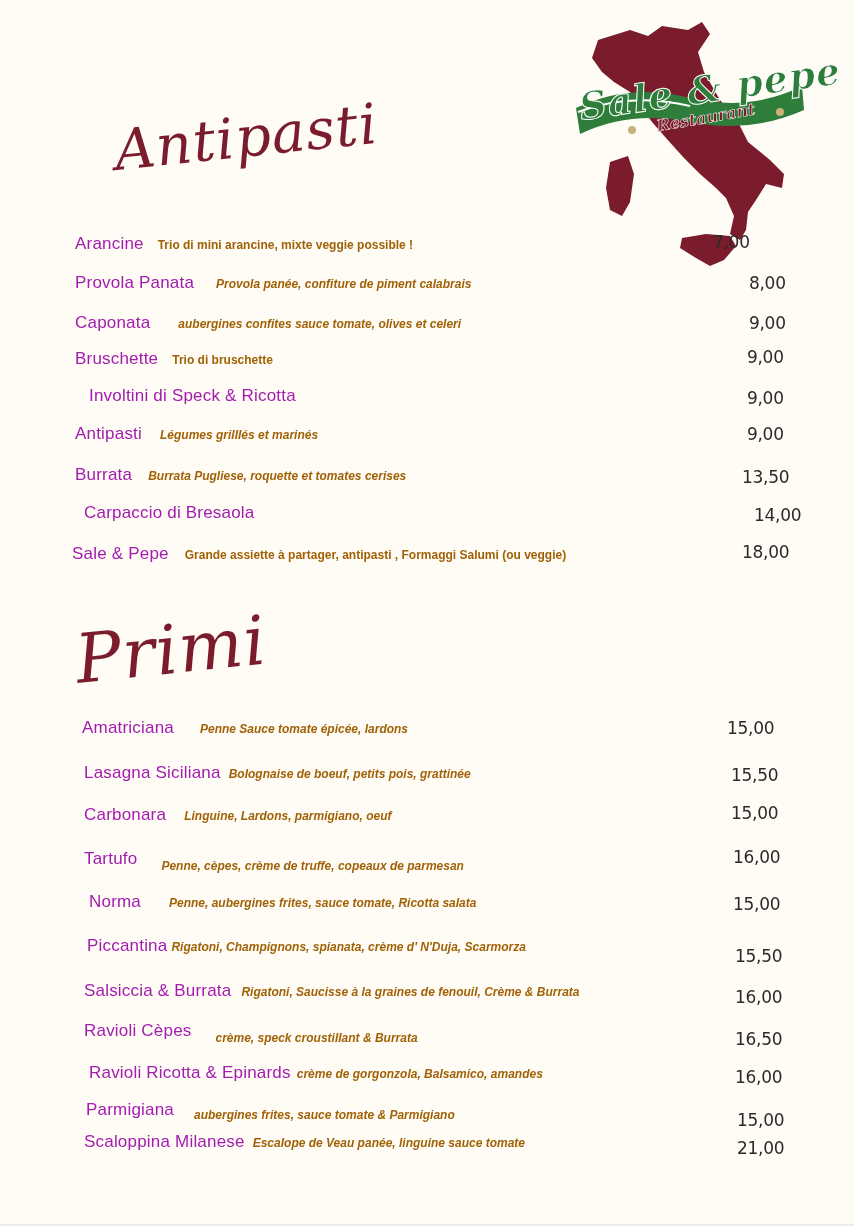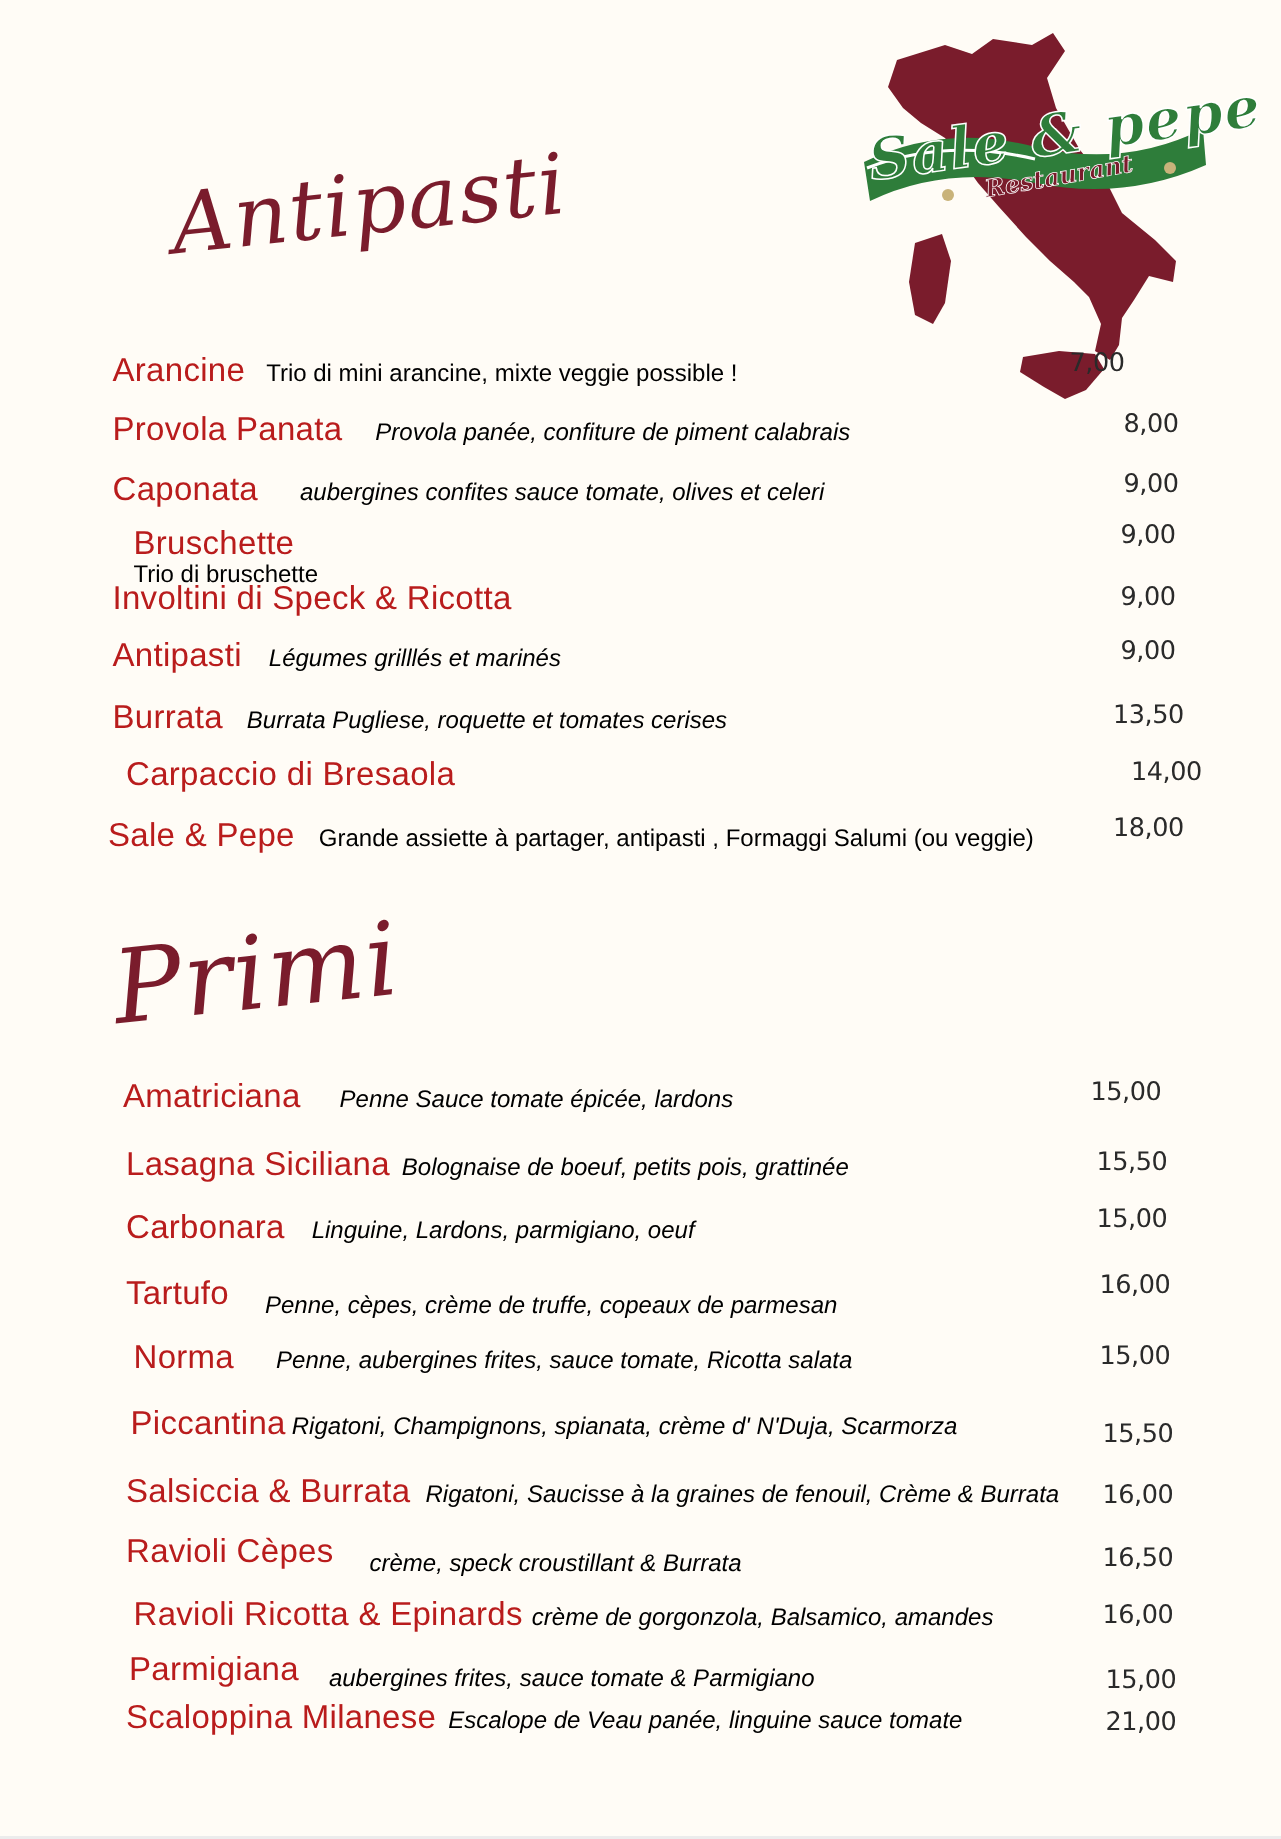--- a/index.html
+++ b/index.html
@@ -25,22 +25,22 @@
     transform: rotate(-6deg);
     transform-origin: left bottom;
     letter-spacing: 1px;
   }
   .title-antipasti { left: 118px; top: 118px; font-size: 56px; font-weight: 300; }
   .title-primi { left: 80px; top: 620px; font-size: 68px; font-weight: 300; }
 
   
   .row { position: absolute; left: 0; width: 854px; height: 30px; }
   .dish-line { position: absolute; white-space: nowrap; display: flex; align-items: baseline; }
-  .dish-name { font-size: 22px; color: #b91c1c; letter-spacing: 0.2px; }
-  .dish-desc { font-size: 16px; color: #000000; margin-left: 14px; }
+  .dish-name { font-size: 17px; color: #a21caf; letter-spacing: 0.2px; }
+  .dish-desc { font-size: 12px; color: #a16207; margin-left: 14px; font-weight: bold; }
   .dish-desc.italic { font-style: italic; }
   .dish-price { position: absolute; font-size: 17px; color: #2a2a2a; font-family: "DejaVu Sans", sans-serif; letter-spacing: -0.3px; }
 </style>
 </head>
 <body>
 
 <div class="page">
 
   <div class="logo">
     <svg width="240" height="260" viewBox="0 0 240 260">
@@ -77,28 +77,28 @@
     <span class="dish-price" style="left:749px;top:0px;">8,00</span>
   </div>
   <div class="row" style="top:313px;">
     <div class="dish-line" style="left:75px;">
         <span class="dish-name">Caponata</span>
         <span class="dish-desc italic" style="margin-left:28px;">aubergines confites sauce tomate, olives et celeri</span>
       </div>
     <span class="dish-price" style="left:749px;top:0px;">9,00</span>
   </div>
   <div class="row" style="top:349px;">
-    <div class="dish-line" style="left:75px;flex-direction:column;">
+    <div class="dish-line" style="left:75px;">
         <span class="dish-name">Bruschette</span>
         <span class="dish-desc">Trio di bruschette</span>
       </div>
     <span class="dish-price" style="left:747px;top:-2px;">9,00</span>
   </div>
   <div class="row" style="top:386px;">
-    <div class="dish-line" style="left:75px;align-items:center;">
+    <div class="dish-line" style="left:89px;align-items:center;">
         <span class="dish-name">Involtini  di Speck &amp; Ricotta</span>
       </div>
     <span class="dish-price" style="left:747px;top:2px;">9,00</span>
   </div>
   <div class="row" style="top:424px;">
     <div class="dish-line" style="left:75px;">
         <span class="dish-name">Antipasti</span>
         <span class="dish-desc italic" style="margin-left:18px;">Légumes grilllés et marinés</span>
       </div>
     <span class="dish-price" style="left:747px;top:0px;">9,00</span>

